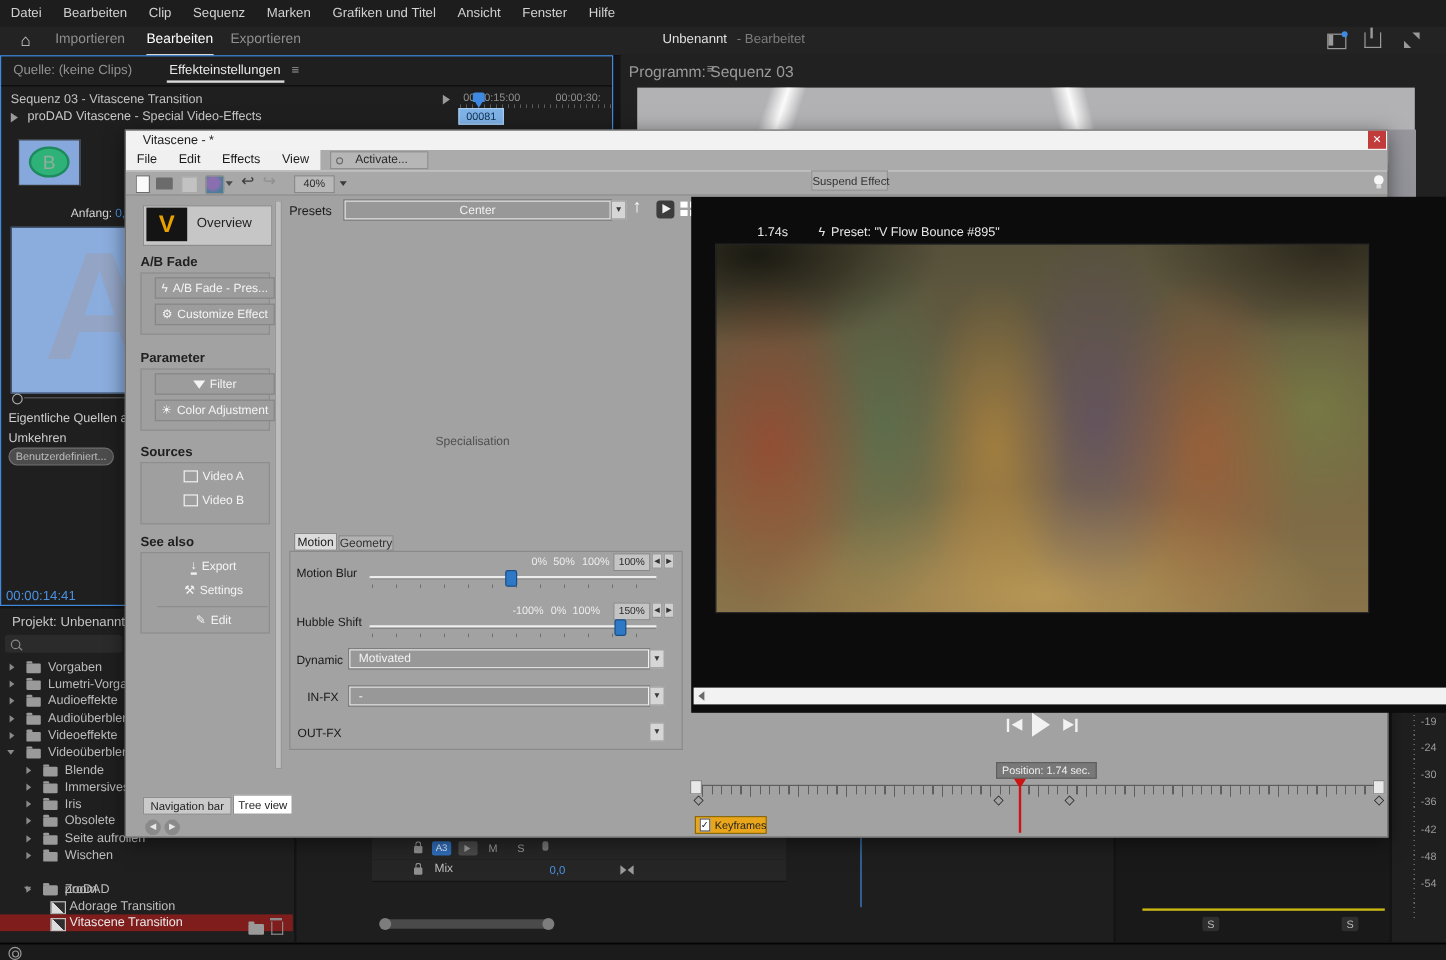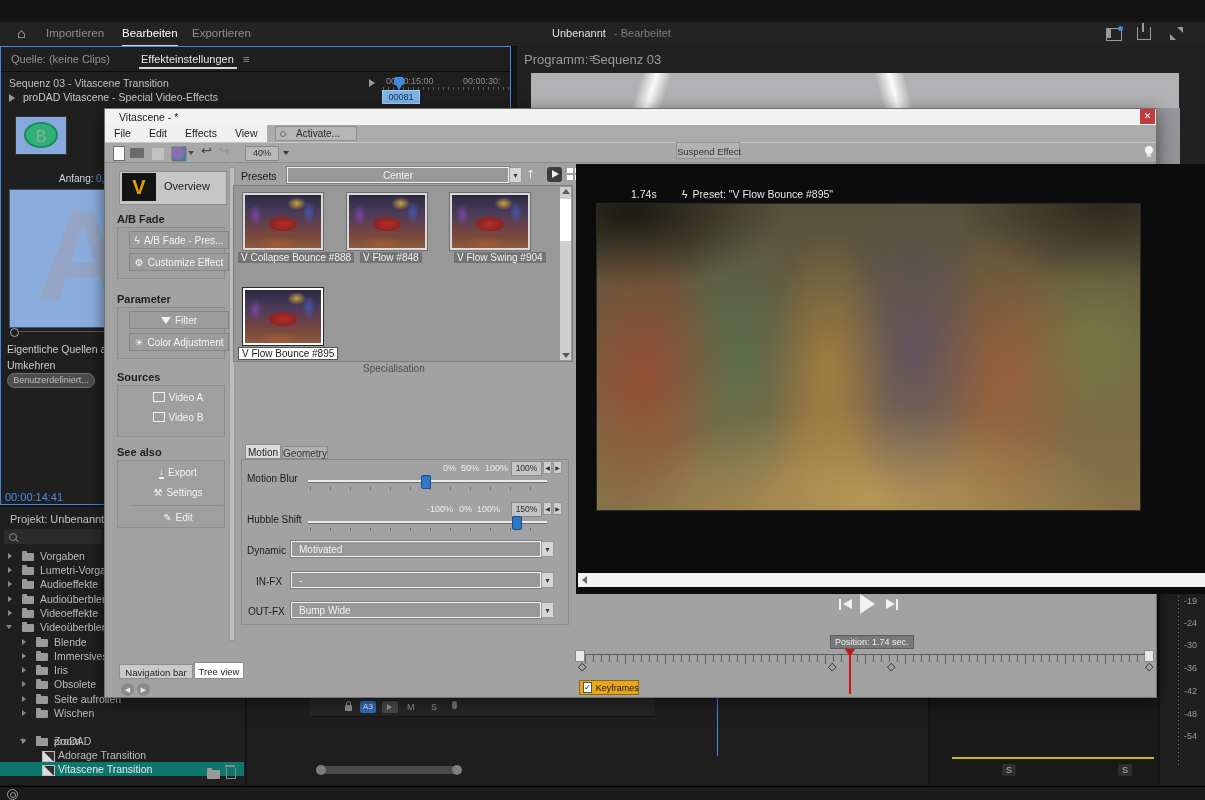--- a/index.html
+++ b/index.html
@@ -13,21 +13,21 @@
   .pmenu span{display:inline-block;padding:0 9px;color:#d2d2d2;font-size:11px;}
   .wsbar{top:22px;left:0;width:100%;height:24px;background:#232323;border-bottom:1px solid #0c0c0c;}
   .wstab{position:absolute;top:0;height:23px;line-height:23px;color:#8f8f8f;font-size:11.5px;}
   .wstab.active{color:#fff;border-bottom:2px solid #d8d8d8;}
   .panel{position:absolute;background:#202020;}
   .ptab{font-size:11px;color:#929292;}
   .ptab.active{color:#e8e8e8;}
   .hamb{color:#9a9a9a;font-size:11px;}
   
   .trow{position:absolute;left:0;width:244px;height:14px;line-height:14px;font-size:10.5px;color:#bdbdbd;}
-  .trow.sel{background:#0f766e;color:#e8e8e8;}
+  .trow.sel{background:#7f1d1d;color:#e8e8e8;}
   .chev{position:absolute;top:4px;width:0;height:0;border-left:4px solid #8a8a8a;border-top:3px solid transparent;border-bottom:3px solid transparent;}
   .chevd{position:absolute;top:5px;width:0;height:0;border-top:4px solid #8a8a8a;border-left:3px solid transparent;border-right:3px solid transparent;}
   .fold{position:absolute;top:4px;width:12px;height:8px;background:#9a9a9a;border-radius:1px;}
   .fold:before{content:"";position:absolute;top:-2px;left:0;width:5px;height:2px;background:#9a9a9a;border-radius:1px 1px 0 0;}
   .ticn{position:absolute;top:3px;width:11px;height:9px;border:1px solid #c0c0c0;background:linear-gradient(45deg,#dcdcdc 49%,#2e2e2e 51%);}
   
   #vwin{position:absolute;left:104px;top:108px;width:1053px;height:590px;background:#a2a2a2;
         border:1px solid #6f6f6f;box-shadow:0 4px 16px rgba(0,0,0,.5);box-sizing:border-box;}
   .vtitle{position:absolute;left:0;top:0;width:100%;height:16px;background:#f2f2f2;color:#1a1a1a;font-size:10.5px;line-height:16px;}
   .vmenu{position:absolute;left:0;top:16px;width:100%;height:17px;background:#f0f0f0;}
@@ -67,20 +67,23 @@
   .lockicn{position:absolute;width:7px;height:6px;background:#8f8f8f;border-radius:1px;}
   .lockicn:before{content:"";position:absolute;left:1px;top:-4px;width:3px;height:4px;border:1px solid #8f8f8f;border-bottom:none;border-radius:3px 3px 0 0;}
   .circbtn{position:absolute;width:13px;height:13px;border-radius:50%;background:#8a8a8a;color:#e8e8e8;font-size:7px;text-align:center;line-height:13px;}
   .tri-r{width:0;height:0;border-left:9px solid #f2f2f2;border-top:6px solid transparent;border-bottom:6px solid transparent;}
 </style>
 </head>
 <body>
 
 <div id="app">
 
+  <div class="d pmenu">
+    <span>Datei</span><span>Bearbeiten</span><span>Clip</span><span>Sequenz</span><span>Marken</span><span>Grafiken und Titel</span><span>Ansicht</span><span>Fenster</span><span>Hilfe</span>
+  </div>
 
   <div class="d wsbar">
     <span class="t" style="left:17px;top:3px;font-size:14px;color:#d8d8d8;">⌂</span>
     <span class="wstab" style="left:46px;">Importieren</span>
     <span class="wstab active" style="left:122px;">Bearbeiten</span>
     <span class="wstab" style="left:192px;">Exportieren</span>
     <span class="t" style="left:552px;top:5px;color:#e0e0e0;">Unbenannt</span>
     <span class="t" style="left:614px;top:5px;color:#7d7d7d;">- Bearbeitet</span>
     <span class="d" style="left:1106px;top:6px;width:14px;height:11px;border:1px solid #9a9a9a;">
         <span class="d" style="right:-2px;top:-3px;width:5px;height:5px;border-radius:50%;background:#3f8ae0;"></span>
@@ -245,20 +248,27 @@
   <div class="panel" style="left:247px;top:507px;width:681px;height:278px;background:#1e1e1e;">
     <div class="d" style="left:63px;top:191px;width:345px;height:18px;background:#262626;border-bottom:1px solid #141414;">
       <span class="lockicn" style="left:35px;top:7px;"></span>
       <span class="t" style="left:50px;top:3px;width:16px;height:12px;background:#2f6db8;color:#e6eefa;font-size:8px;text-align:center;line-height:12px;border-radius:2px;">A3</span>
       <span class="d" style="left:72px;top:3px;width:16px;height:12px;background:#4a4a4a;border-radius:2px;">
           <span class="d" style="left:5px;top:3px;width:0;height:0;border-left:5px solid #9a9a9a;border-top:3px solid transparent;border-bottom:3px solid transparent;"></span>
         </span>
       <span class="t" style="left:97px;top:4px;color:#9a9a9a;font-size:9px;">M</span>
       <span class="t" style="left:121px;top:4px;color:#9a9a9a;font-size:9px;">S</span>
       <span class="d" style="left:142px;top:3px;width:5px;height:8px;background:#777;border-radius:2px;"></span>
+    </div>
+    <div class="d" style="left:63px;top:209px;width:345px;height:18px;background:#262626;border-bottom:1px solid #141414;">
+      <span class="lockicn" style="left:35px;top:7px;"></span>
+      <span class="t" style="left:52px;top:3px;color:#bbb;font-size:10px;">Mix</span>
+      <span class="t" style="left:148px;top:4px;color:#4a90e2;font-size:9.5px;">0,0</span>
+      <span class="d" style="left:207px;top:5px;width:0;height:0;border-left:5px solid #9a9a9a;border-top:4px solid transparent;border-bottom:4px solid transparent;"></span>
+      <span class="d" style="left:213px;top:5px;width:0;height:0;border-right:5px solid #9a9a9a;border-top:4px solid transparent;border-bottom:4px solid transparent;"></span>
     </div>
     <div class="d" style="left:470px;top:191px;width:1px;height:58px;background:#3f8ae0;"></div>
     <div class="d" style="left:71px;top:259px;width:142px;height:8px;background:#4a4a4a;border-radius:4px;">
       <span class="d" style="left:-2px;top:-1px;width:10px;height:10px;border-radius:50%;background:#7d7d7d;"></span>
       <span class="d" style="right:-2px;top:-1px;width:10px;height:10px;border-radius:50%;background:#7d7d7d;"></span>
     </div>
     <span class="d" style="left:899px;top:251px;width:10px;height:10px;border-radius:50%;background:#7d7d7d;"></span>
   </div>
 
   <div class="panel" style="left:1160px;top:528px;width:45px;height:257px;background:#1f1f1f;">
@@ -386,35 +396,20 @@
     <span class="d" style="left:442px;top:58px;width:15px;height:15px;background:#3c3c3c;border-radius:3px;">
         <span class="d" style="left:5px;top:3px;width:0;height:0;border-left:7px solid #f0f0f0;border-top:4.5px solid transparent;border-bottom:4.5px solid transparent;"></span>
       </span>
     <span class="d" style="left:462px;top:58px;width:15px;height:15px;">
         <span class="d" style="left:0;top:1px;width:6px;height:5px;background:#fff;"></span>
         <span class="d" style="left:8px;top:1px;width:6px;height:5px;background:#fff;"></span>
         <span class="d" style="left:0;top:8px;width:6px;height:5px;background:#fff;"></span>
         <span class="d" style="left:8px;top:8px;width:6px;height:5px;background:#fff;"></span>
       </span>
 
-    <div class="d" style="left:128px;top:76px;width:340px;height:177px;background:#989898;border:1px solid #7c7c7c;box-sizing:border-box;">
-      <div class="d" style="right:1px;top:1px;width:11px;height:173px;background:#cfcfcf;">
-        <span class="d" style="left:2px;top:2px;width:0;height:0;border-bottom:5px solid #5a5a5a;border-left:4px solid transparent;border-right:4px solid transparent;"></span>
-        <span class="d" style="left:0;top:12px;width:11px;height:42px;background:#ffffff;"></span>
-        <span class="d" style="left:2px;bottom:2px;width:0;height:0;border-top:5px solid #5a5a5a;border-left:4px solid transparent;border-right:4px solid transparent;"></span>
-      </div>
-      <div class="pthumb" style="left:9px;top:7px;"></div>
-      <span class="plab" style="left:4px;top:66px;">V Collapse Bounce #888</span>
-      <div class="pthumb" style="left:113px;top:7px;"></div>
-      <span class="plab" style="left:126px;top:66px;">V Flow #848</span>
-      <div class="pthumb" style="left:216px;top:7px;"></div>
-      <span class="plab" style="left:220px;top:66px;">V Flow Swing #904</span>
-      <div class="pthumb sel" style="left:9px;top:102px;"></div>
-      <span class="plab sel" style="left:4px;top:161px;">V Flow Bounce #895</span>
-    </div>
     <span class="t" style="left:258px;top:254px;color:#4f4f4f;font-size:10px;">Specialisation</span>
 
     <span class="vtab" style="left:140px;top:335px;width:36px;height:15px;background:#dcdcdc;border:1px solid #8a8a8a;color:#1a1a1a;line-height:15px;box-sizing:border-box;">Motion</span>
     <span class="vtab" style="left:177px;top:337px;width:46px;height:13px;background:#b2b2b2;border:1px solid #8a8a8a;color:#333;line-height:13px;box-sizing:border-box;">Geometry</span>
     <div class="d" style="left:136px;top:350px;width:326px;height:164px;border:1px solid #8a8a8a;"></div>
 
     <span class="vlab" style="left:142px;top:364px;">Motion Blur</span>
     <span class="scl" style="left:338px;top:354px;">0%</span>
     <span class="scl" style="left:356px;top:354px;">50%</span>
     <span class="scl" style="left:380px;top:354px;">100%</span>
@@ -438,21 +433,20 @@
 
     <span class="vlab" style="left:142px;top:436px;">Dynamic</span>
     <div class="vdd" style="left:186px;top:432px;width:250px;"><span>Motivated</span></div>
     <span class="vdda" style="left:436px;top:432px;">▼</span>
 
     <span class="vlab" style="left:151px;top:467px;">IN-FX</span>
     <div class="vdd" style="left:186px;top:463px;width:250px;"><span>-</span></div>
     <span class="vdda" style="left:436px;top:463px;">▼</span>
 
     <span class="vlab" style="left:143px;top:497px;">OUT-FX</span>
-    <div class="vdd" style="left:186px;top:493px;width:250px;"><span>Bump Wide</span></div>
     <span class="vdda" style="left:436px;top:493px;">▼</span>
 
     <div class="d" style="left:471px;top:55px;width:676px;height:430px;background:#0c0c0c;">
       <span class="t" style="left:55px;top:24px;color:#e8e8e8;font-size:10.5px;">1.74s</span>
       <span class="t" style="left:106px;top:24px;color:#e8e8e8;font-size:10.5px;"><span style="margin-right:5px;">ϟ</span><span>Preset: "V Flow Bounce #895"</span></span>
       <div class="d" style="left:20px;top:39px;width:543px;height:306px;overflow:hidden;border:1px solid #2a2a2a;">
         <div class="d" style="left:-12px;top:-12px;width:567px;height:330px;filter:blur(4px);background:
           radial-gradient(ellipse 120px 200px at 10% 55%, rgba(170,60,40,.55), rgba(0,0,0,0) 70%),
           radial-gradient(ellipse 100px 220px at 27% 50%, rgba(70,120,85,.45), rgba(0,0,0,0) 70%),
           radial-gradient(ellipse 90px 200px at 43% 55%, rgba(205,150,60,.5), rgba(0,0,0,0) 70%),

